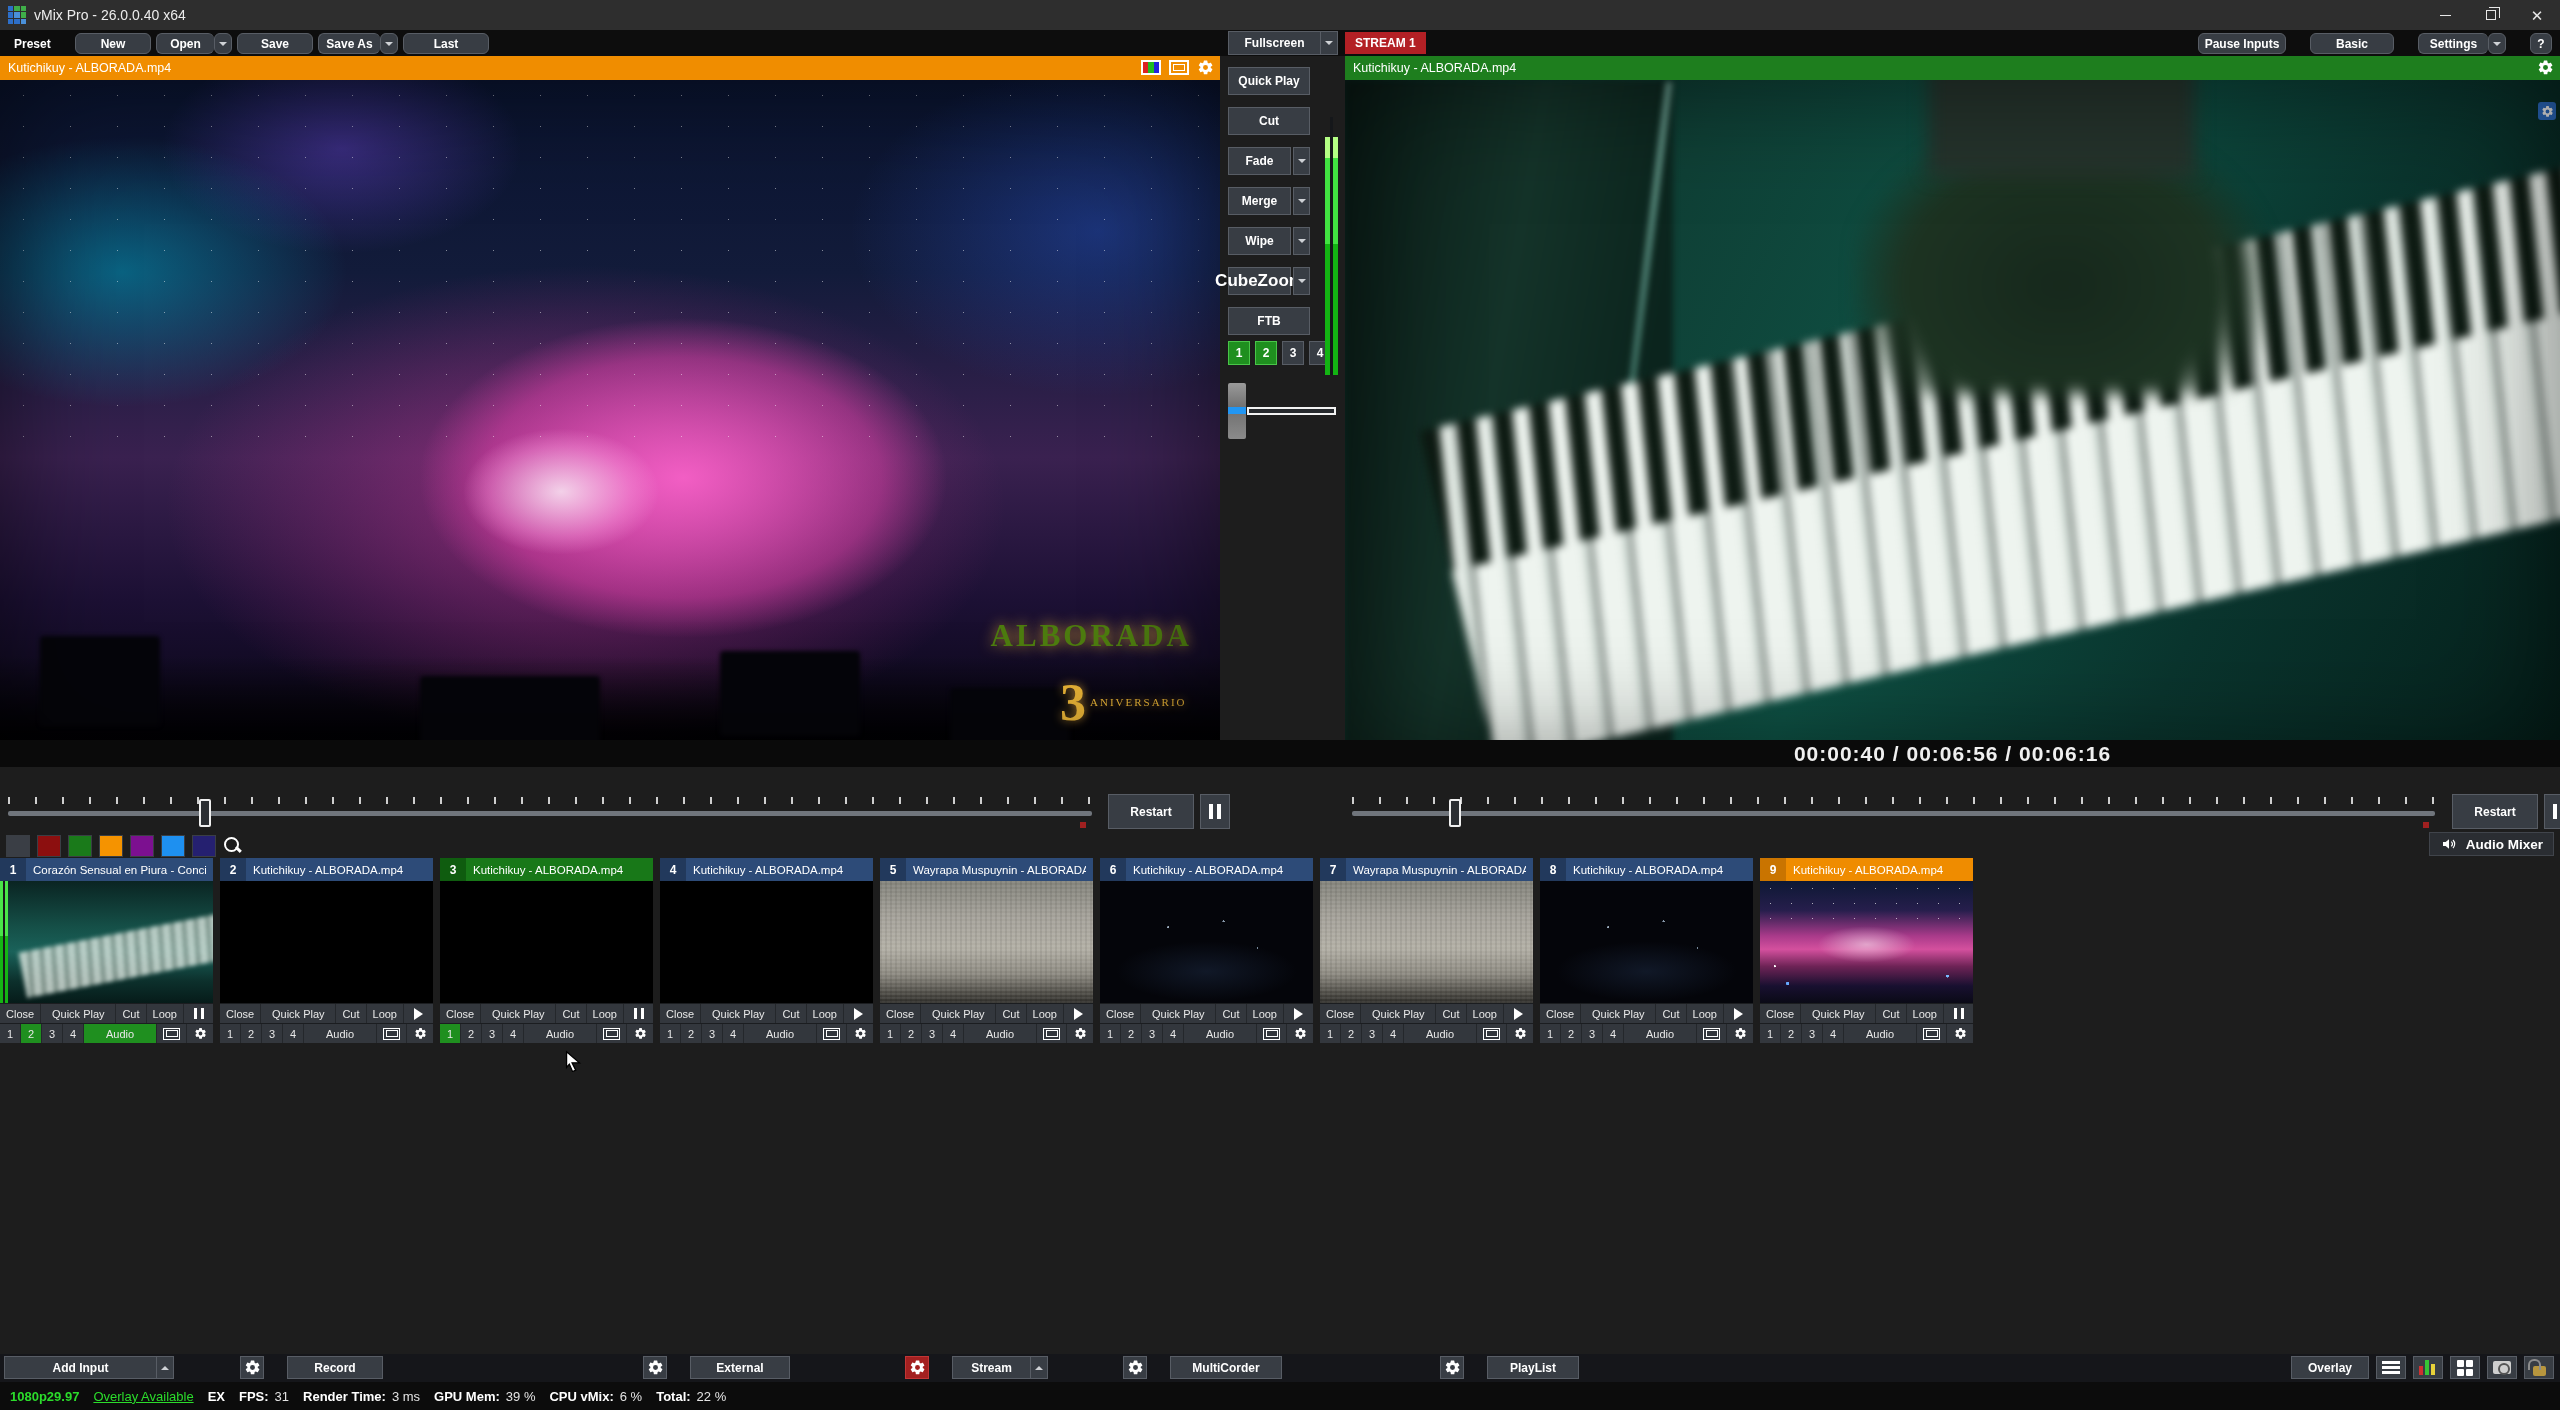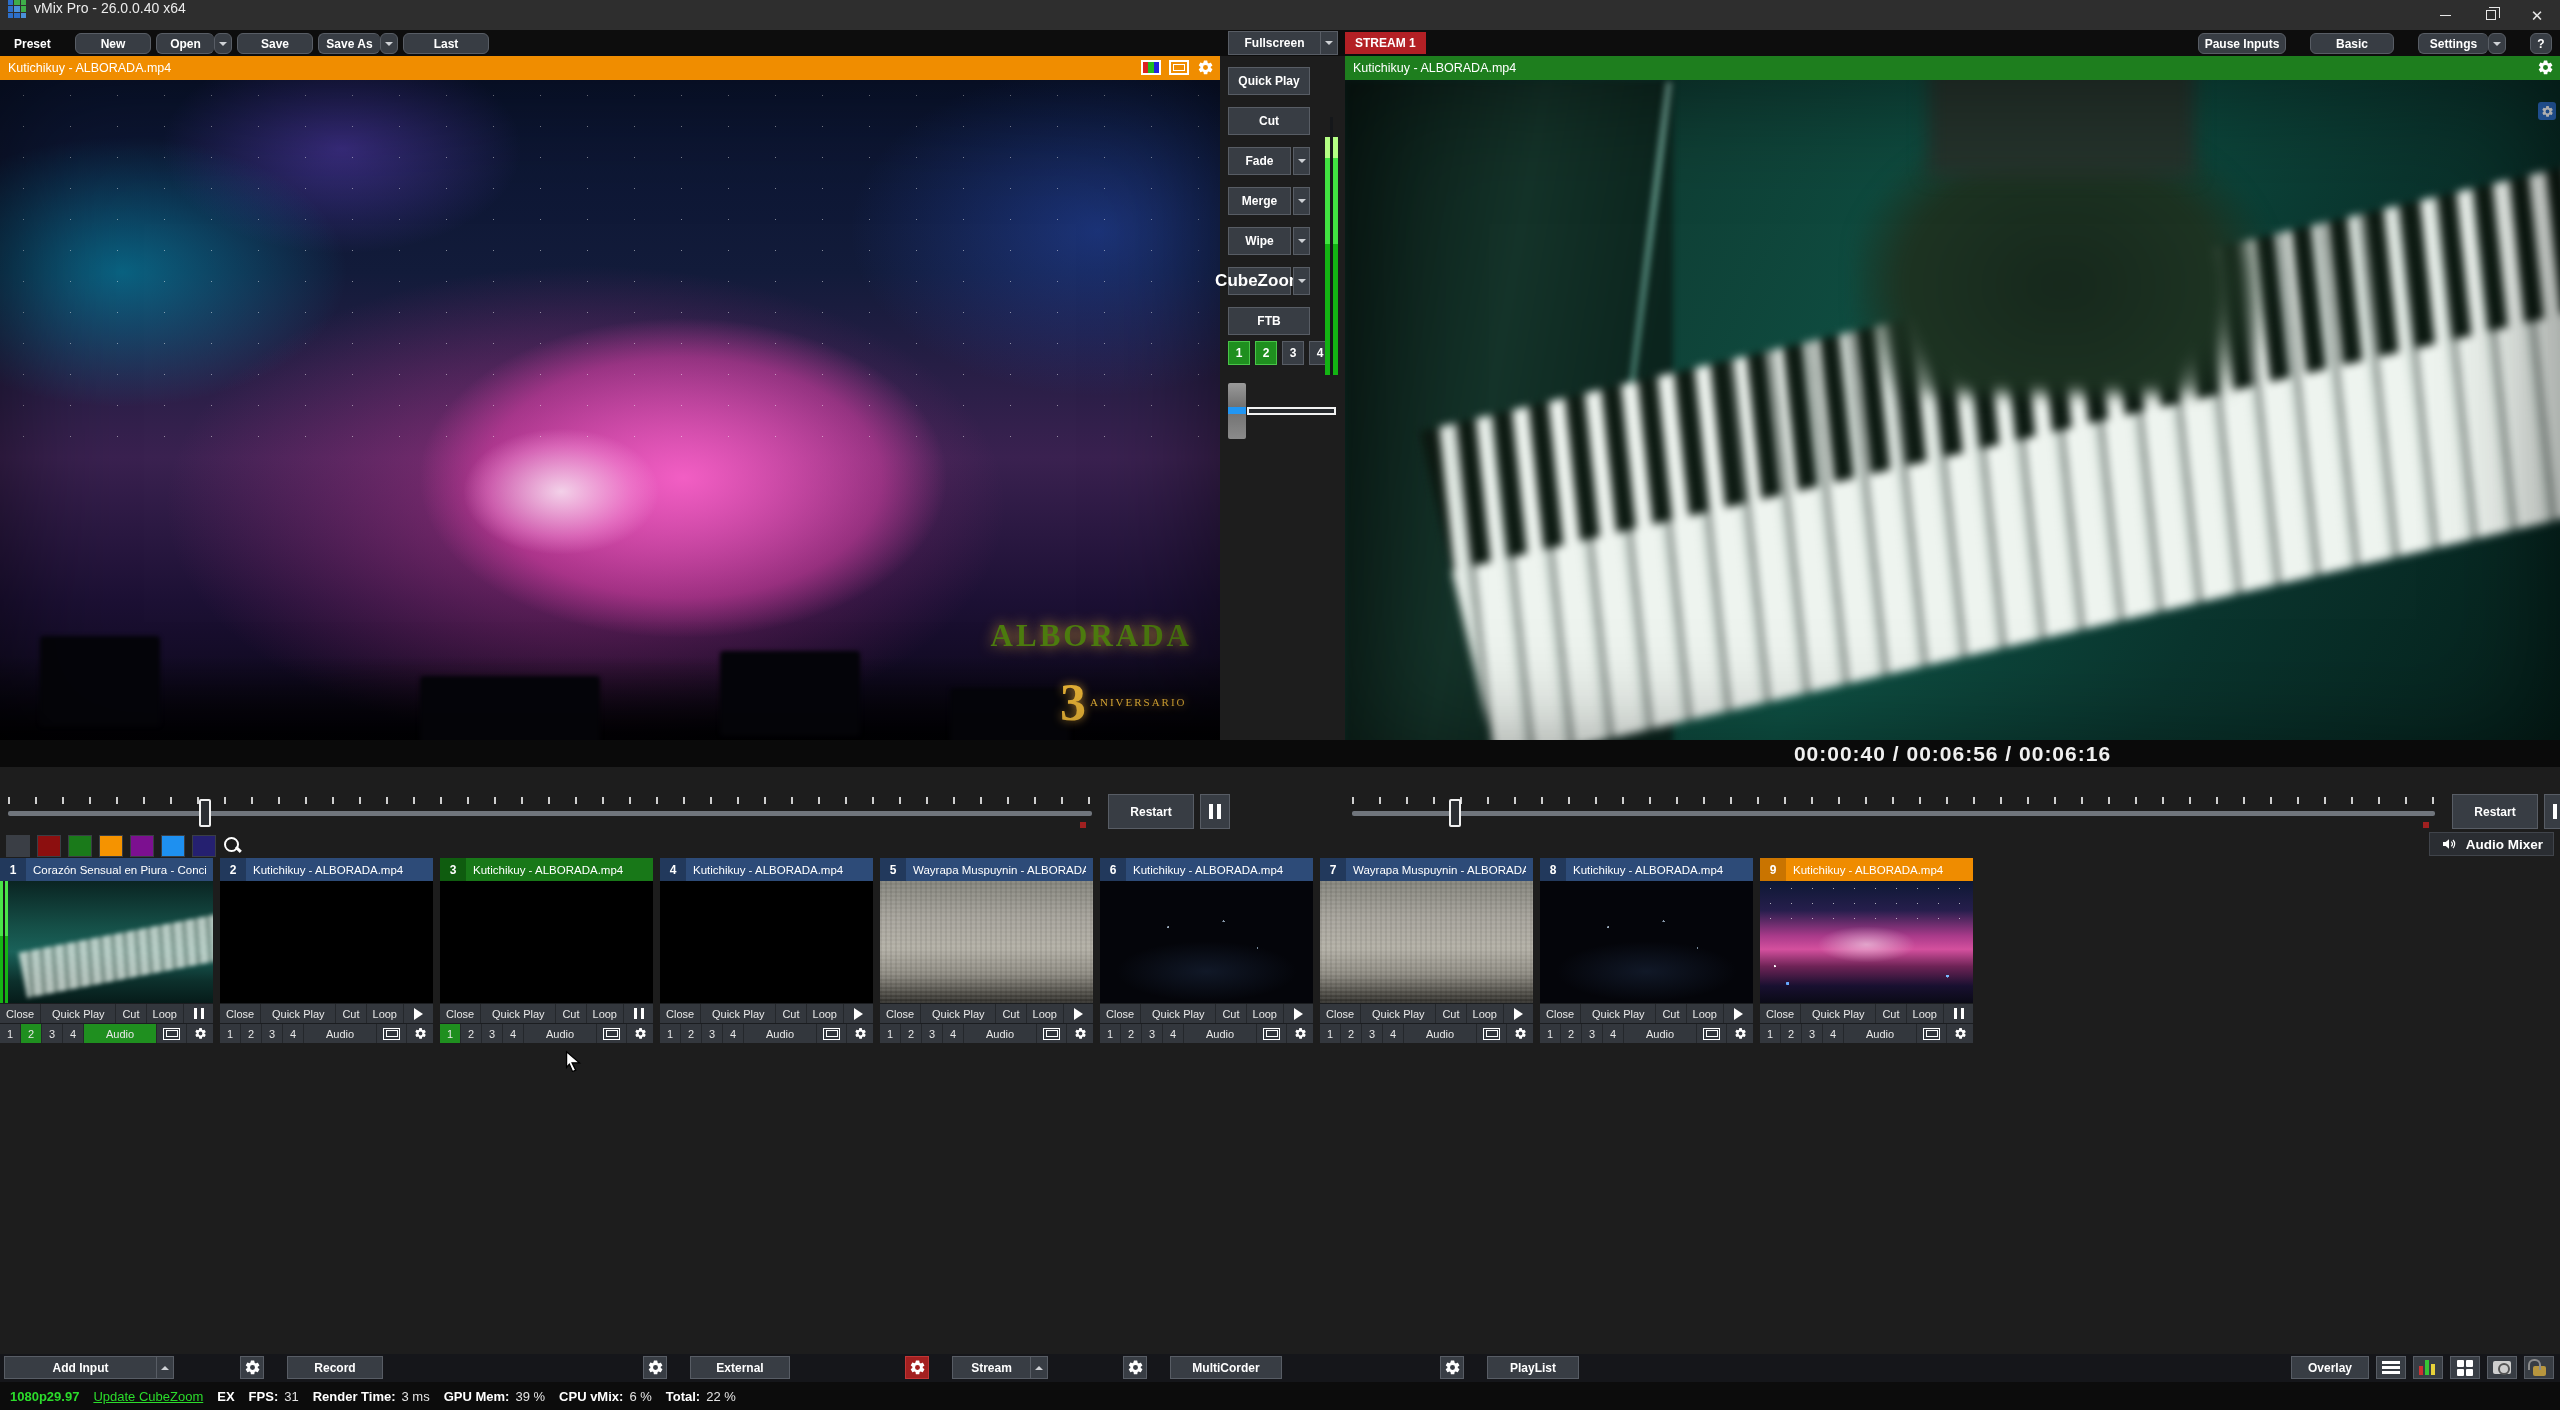--- a/index.html
+++ b/index.html
@@ -1,21 +1,21 @@
 <!DOCTYPE html>
 <html><head>
 <meta charset="utf-8">
 <style>
   * { margin:0; padding:0; box-sizing:border-box; }
   html,body { background:#101010; }
   body { font-family:"Liberation Sans", sans-serif; }
   #app { position:relative; width:2560px; height:1410px; background:#1d1d1d; overflow:hidden; }
 
   
-  .titlebar { position:absolute; left:0; top:0; width:2560px; height:30px; background:#2e2e2e; display:flex; }
+  .titlebar { position:absolute; left:0; top:0; width:2560px; height:30px; background:#2e2e2e; display:flex; align-items:center; }
   .vmix-logo { width:18px; height:18px; margin:0 8px 0 8px; display:grid; grid-template-columns:repeat(3,1fr); grid-template-rows:repeat(3,1fr); gap:1px; }
   .vmix-logo span { display:block; }
   .titlebar .wtitle { color:#ececec; font-size:14px; }
   .wincontrols { position:absolute; right:0; top:0; height:30px; display:flex; }
   .winbtn { width:46px; height:30px; display:flex; align-items:center; justify-content:center; color:#e8e8e8; font-size:13px; }
   .ic-min { width:11px; height:1px; background:#e8e8e8; display:inline-block; }
   .ic-max { width:10px; height:10px; border:1px solid #e8e8e8; display:inline-block; position:relative; }
   .ic-max::before { content:''; position:absolute; left:2px; top:-4px; width:10px; height:10px; border:1px solid #e8e8e8; border-left:none; border-bottom:none; }
   .ic-close { font-size:15px; line-height:1; }
 
@@ -760,21 +760,21 @@
           <span class="ic-cam"></span>
         </button>
       <button class="btn" style="width:30px;height:23px">
           <span class="ic-lock"></span>
         </button>
     </div>
   </div>
 
   <div class="statusbar">
     <span class="st-green">1080p29.97</span>
-    <span class="st-link">Update CubeZoom</span>
+    <span class="st-link">Overlay Available</span>
     <span class="st-label">EX</span>
     <span class="st-group">
         <span class="st-label">FPS:</span>
         <span>31</span>
       </span>
     <span class="st-group">
         <span class="st-label">Render Time:</span>
         <span>3 ms</span>
       </span>
     <span class="st-group">

